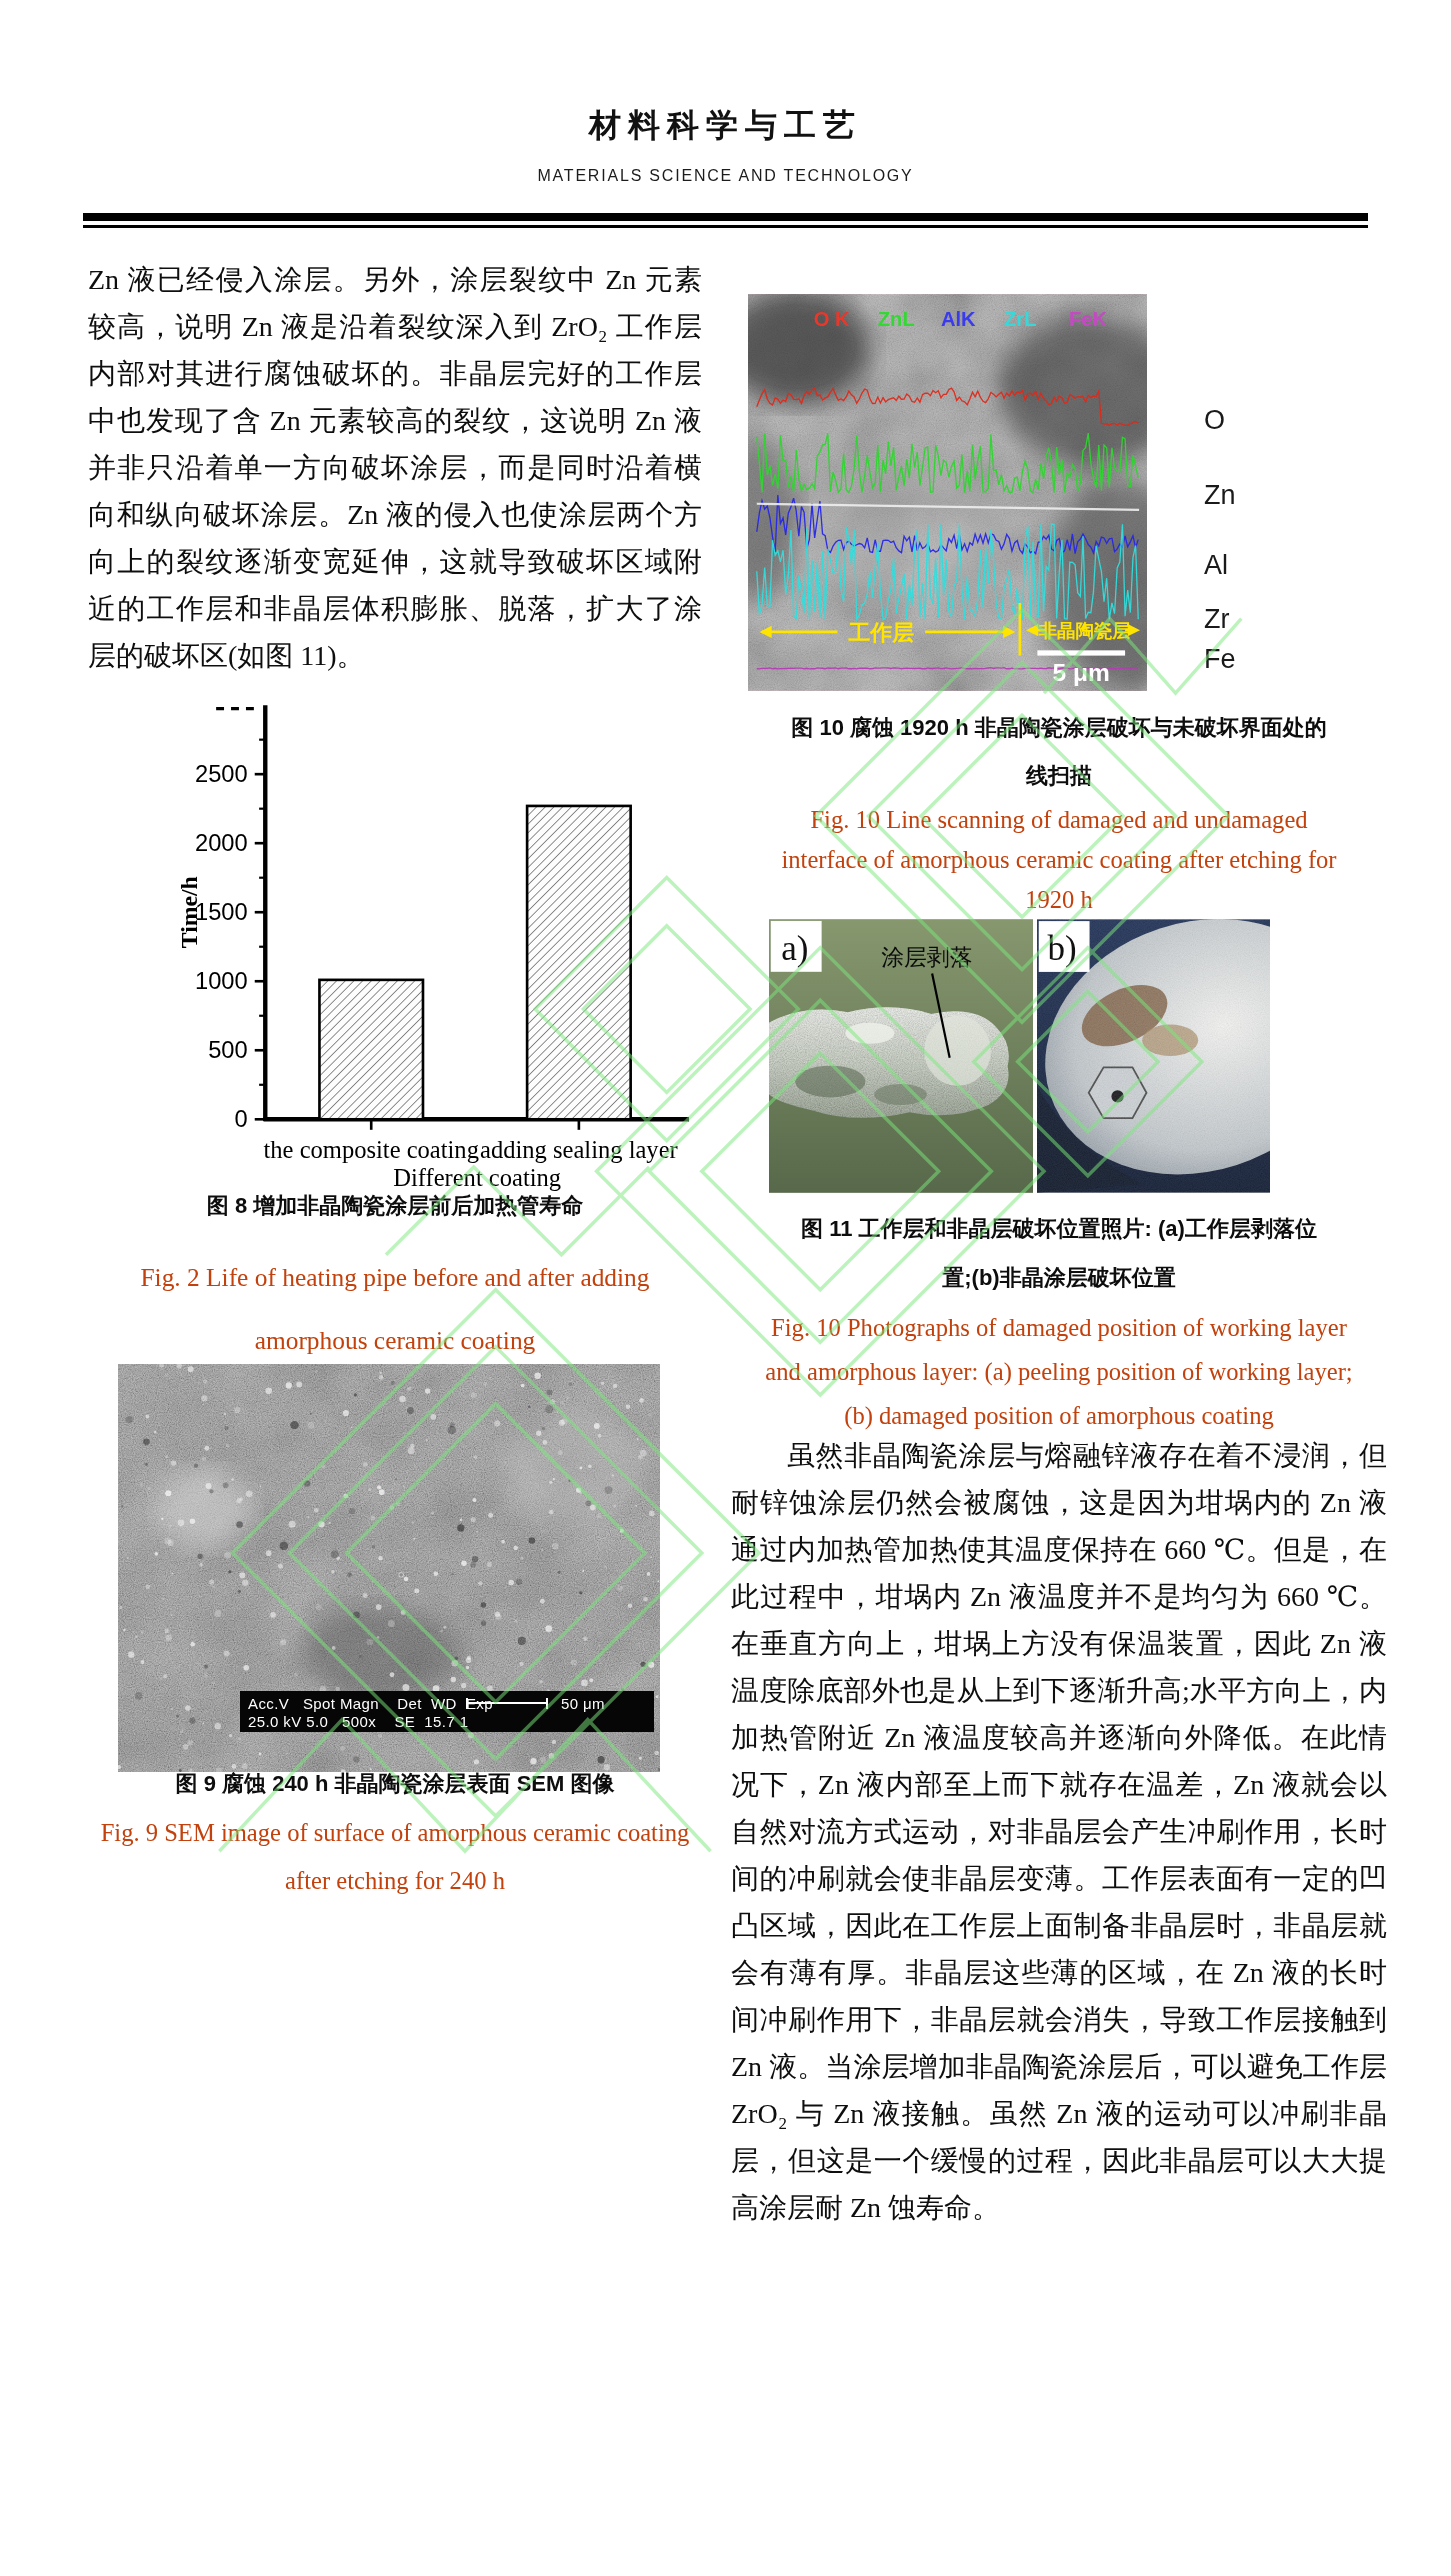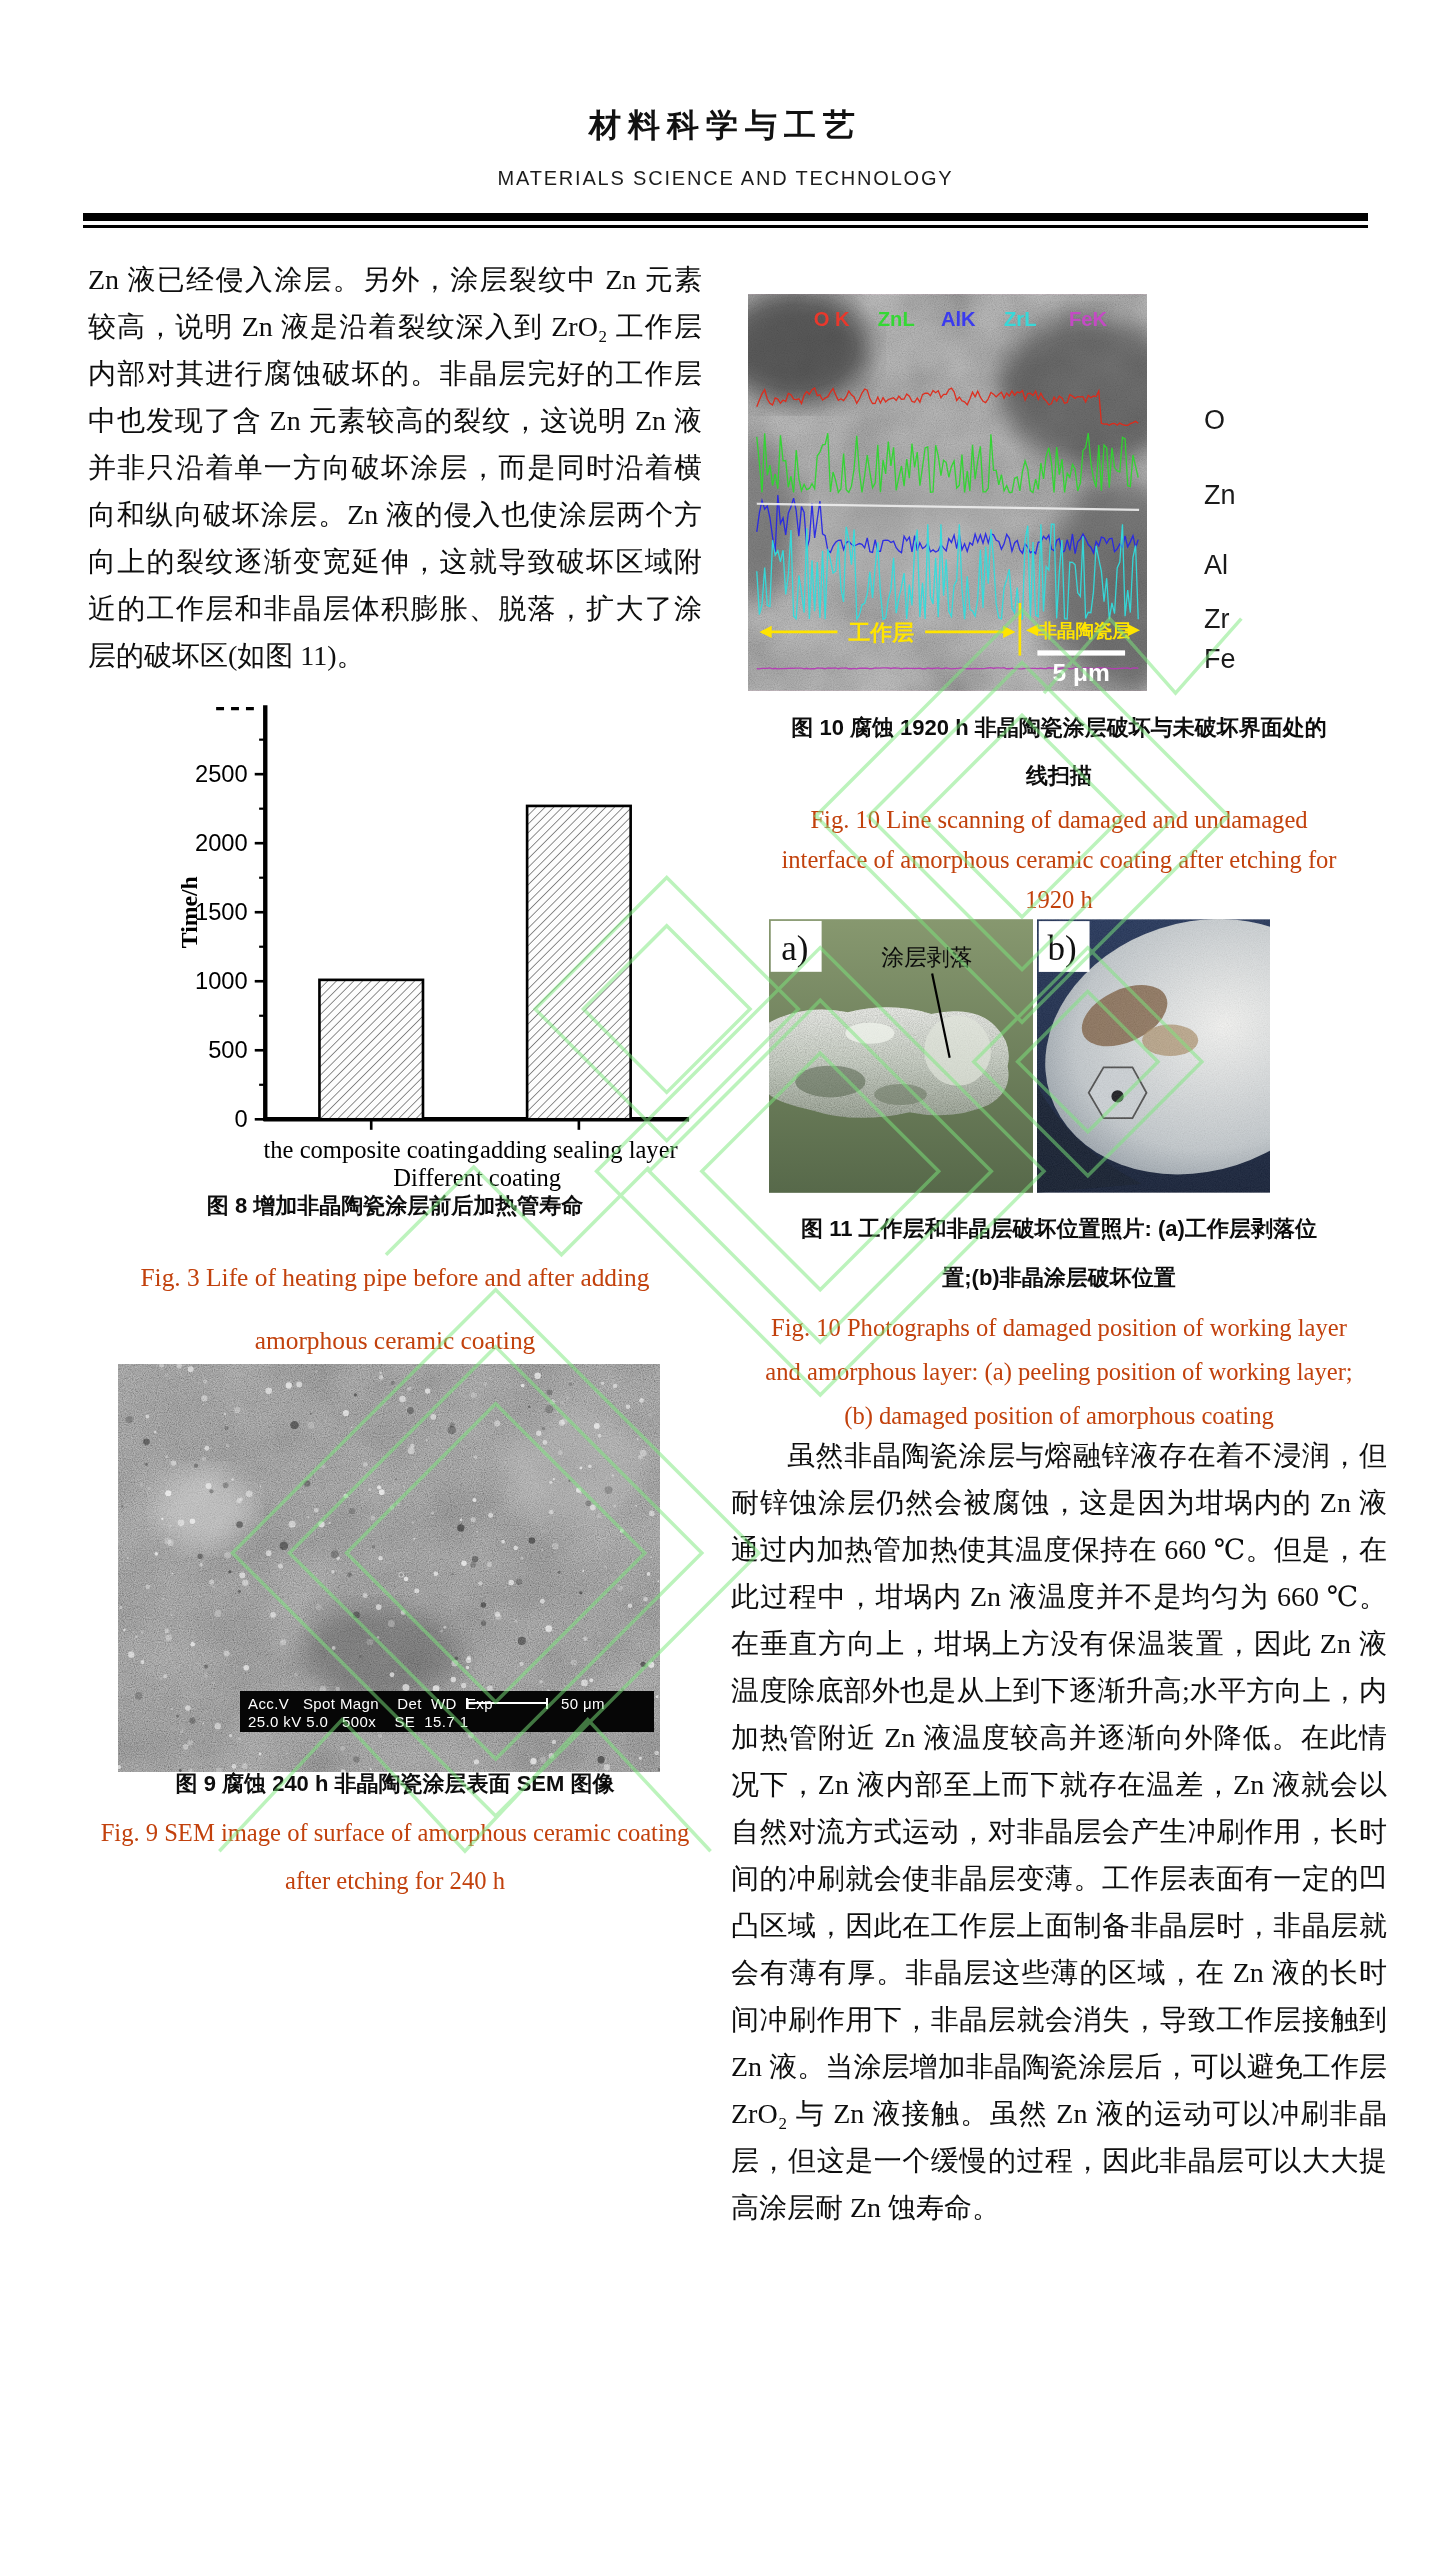--- a/index.html
+++ b/index.html
@@ -3,21 +3,21 @@
 <meta charset="utf-8">
 <style>
   *{margin:0;padding:0;box-sizing:border-box}
   html,body{background:#e9e9e9}
   .page{position:relative;width:1451px;height:2576px;background:#ffffff;margin:0 auto;overflow:hidden;
         font-family:"Liberation Serif","DejaVu Serif",serif;color:#141414}
   
   .jtitle{position:absolute;top:104px;left:0;width:100%;text-align:center;font-size:32px;
           letter-spacing:7px;font-weight:600;color:#111}
   .jsub{position:absolute;top:167px;left:0;width:100%;text-align:center;
-        font-family:"Liberation Sans","DejaVu Sans",sans-serif;font-size:20px;letter-spacing:1.8px;color:#1c1c1c}
+        font-family:"Liberation Sans","DejaVu Sans",sans-serif;font-size:16px;letter-spacing:1.8px;color:#1c1c1c}
   .rule-thick{position:absolute;left:83px;top:213px;width:1285px;height:8px;background:#000}
   .rule-thin{position:absolute;left:83px;top:225px;width:1285px;height:2.6px;background:#000}
   
   .para{font-size:28px;line-height:47px;text-align:justify;color:#0e0e0e}
   #left-para{position:absolute;left:88px;top:256px;width:614px}
   #right-para{position:absolute;left:731px;top:1432px;width:656px;text-indent:56px}
   
   .cap-zh{font-family:"Liberation Sans","DejaVu Sans",sans-serif;font-weight:600;font-size:22px;
           text-align:center;white-space:pre-line;color:#0d0d0d}
   .cap-en{font-size:25.4px;text-align:center;white-space:pre-line;color:#c2410c}
@@ -102,21 +102,21 @@
           <text x="232.75" y="524" text-anchor="middle" font-size="28" font-family="&quot;Liberation Serif&quot;,&quot;DejaVu Serif&quot;,serif" fill="#000">the composite coating</text>
           <rect x="410.42" y="122.85333333333335" width="118" height="357.14666666666665" fill="url(#hatch8)" stroke="#000" stroke-width="3"></rect>
           <line x1="469.42" y1="480" x2="469.42" y2="492" stroke="#000" stroke-width="3"></line>
           <text x="469.42" y="524" text-anchor="middle" font-size="28" font-family="&quot;Liberation Serif&quot;,&quot;DejaVu Serif&quot;,serif" fill="#000">adding sealing layer</text>
           <text x="353.5" y="556" text-anchor="middle" font-size="28" font-family="&quot;Liberation Serif&quot;,&quot;DejaVu Serif&quot;,serif" fill="#000">Different  coating</text>
           <text x="34" y="244" text-anchor="middle" font-size="27" font-weight="bold" font-family="&quot;Liberation Serif&quot;,&quot;DejaVu Serif&quot;,serif" fill="#000" transform="rotate(-90 34 244)">Time/h</text>
         </g>
       </svg>
   </div>
   <div class="cap-zh" id="fig8-cap-zh">图 8 增加非晶陶瓷涂层前后加热管寿命</div>
-  <div class="cap-en" id="fig8-cap-en">Fig. 3 Life of heating pipe before and after adding
+  <div class="cap-en" id="fig8-cap-en">Fig. 2 Life of heating pipe before and after adding
 amorphous ceramic coating</div>
 
   <div id="fig9">
     <svg width="542" height="408" viewBox="0 0 618 465">
       <defs>
         <filter id="semN" x="0" y="0" width="100%" height="100%">
           <feTurbulence type="fractalNoise" baseFrequency="0.8" numOctaves="3" seed="9" stitchTiles="stitch"></feTurbulence>
           <feColorMatrix type="saturate" values="0"></feColorMatrix>
           <feComponentTransfer>
             <feFuncR type="linear" slope="1.15" intercept="-0.12"></feFuncR>

